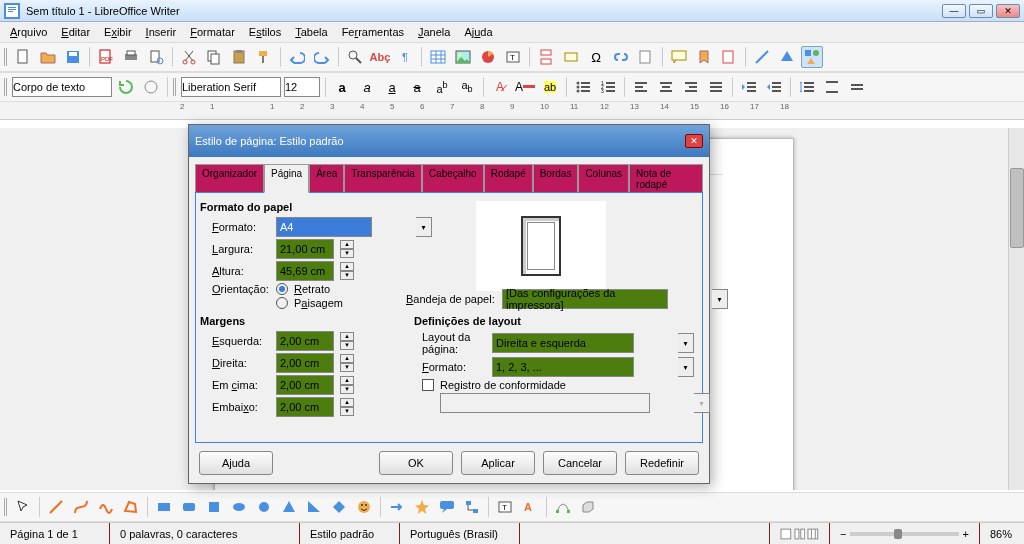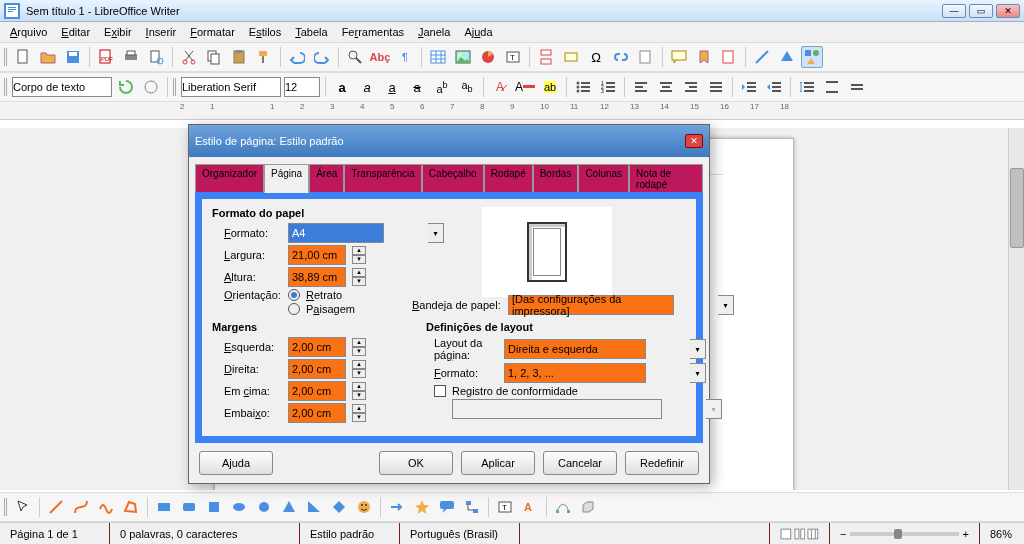--- a/index.html
+++ b/index.html
@@ -77,29 +77,29 @@
     background:#f0f0f0;
     border:1px solid #666;
     box-shadow:3px 3px 12px rgba(0,0,0,.3);
     display:flex; flex-direction:column;
   }
   .dlg-title { height:32px;background:linear-gradient(#6fa3db,#3d79c0);color:#fff;display:flex;align-items:center;padding:0 6px;font-size:11px;}
   .dlg-title .x { margin-left:auto; width:18px;height:14px;background:#d44;border:1px solid #800;display:flex;align-items:center;justify-content:center;font-size:9px;color:#fff;border-radius:2px;}
   .dlg-tabs { display:flex; padding:6px 6px 0 6px; gap:0; }
   .dlg-tab { padding:3px 6px; border:1px solid #999; border-bottom:none; background:#be185d;font-size:10px; position:relative; top:1px;}
   .dlg-tab.active { background:#f0f0f0; border-bottom:1px solid #f0f0f0; z-index:2;}
-  .dlg-body { border:7px solid #3b82f6; margin:0 6px; padding:8px 10px 4px; flex:1; background:#f0f0f0; position:relative;}
+  .dlg-body { border:1px solid #3b82f6; margin:0 6px; padding:8px 4px 4px; flex:1; background:#f0f0f0; position:relative;}
   .dlg-buttons { display:flex; justify-content:flex-end; gap:8px; padding:8px 10px; }
   .dlg-buttons .left { margin-right:auto; }
   .btn { min-width:74px; height:24px; border:1px solid #888; background:linear-gradient(#fdfdfd,#e0e0e0); border-radius:3px; font-size:11px; }
   .section-head { font-weight:bold; font-size:11px; margin-bottom:4px; }
   .row { display:flex; align-items:center; margin:2px 0; gap:6px; }
   .row label { width:58px; }
   .row label.wide { width:92px; }
-  .fld { height:20px; border:1px solid #888; background:#f97316; font-size:11px; display:flex; align-items:center; width:58px; padding-left:3px;}
+  .fld { height:20px; border:1px solid #888; background:#4d7c0f; font-size:11px; display:flex; align-items:center; width:58px; padding-left:3px;}
   .fld.sel { background:#3c7dd9; color:#fff; }
   .spinner { width:14px; display:flex; flex-direction:column; }
   .spinner .sb { height:9px; border:1px solid #888; background:#eee; font-size:7px; line-height:6px; text-align:center;}
   .combo { display:flex;gap:44px; }
   .combo .arrow { width:16px;height:20px;border:1px solid #888;border-left:none;background:#eee;display:flex;align-items:center;justify-content:center;font-size:8px;}
   .radio { width:12px;height:12px;border:1px solid #555;border-radius:50%;display:inline-flex;align-items:center;justify-content:center;}
   .radio .dot { width:6px;height:6px;border-radius:50%;background:#3a7bd5;}
   .checkbox {width:12px;height:12px;border:1px solid #555;background:#fff;}
   .preview { position:absolute; left:280px; top:8px; width:130px;height:90px;background:#fff;border:none;display:flex;align-items:center;justify-content:center;}
   .preview .pg { width:40px;height:60px;border:2px solid #333; box-shadow:3px 3px 0 #ccc inset; position:relative;}
@@ -677,21 +677,21 @@
       <div class="row">
         <label><u>L</u>argura:</label>
         <div class="fld">21,00 cm</div>
         <div class="spinner">
             <div class="sb">▴</div>
             <div class="sb">▾</div>
           </div>
       </div>
       <div class="row">
         <label><u>A</u>ltura:</label>
-        <div class="fld">38,89 cm</div>
+        <div class="fld">45,69 cm</div>
         <div class="spinner">
             <div class="sb">▴</div>
             <div class="sb">▾</div>
           </div>
       </div>
       <div class="row">
         <label><u>O</u>rientação:</label>
         <span class="radio">
             <span class="dot"></span>
           </span>

